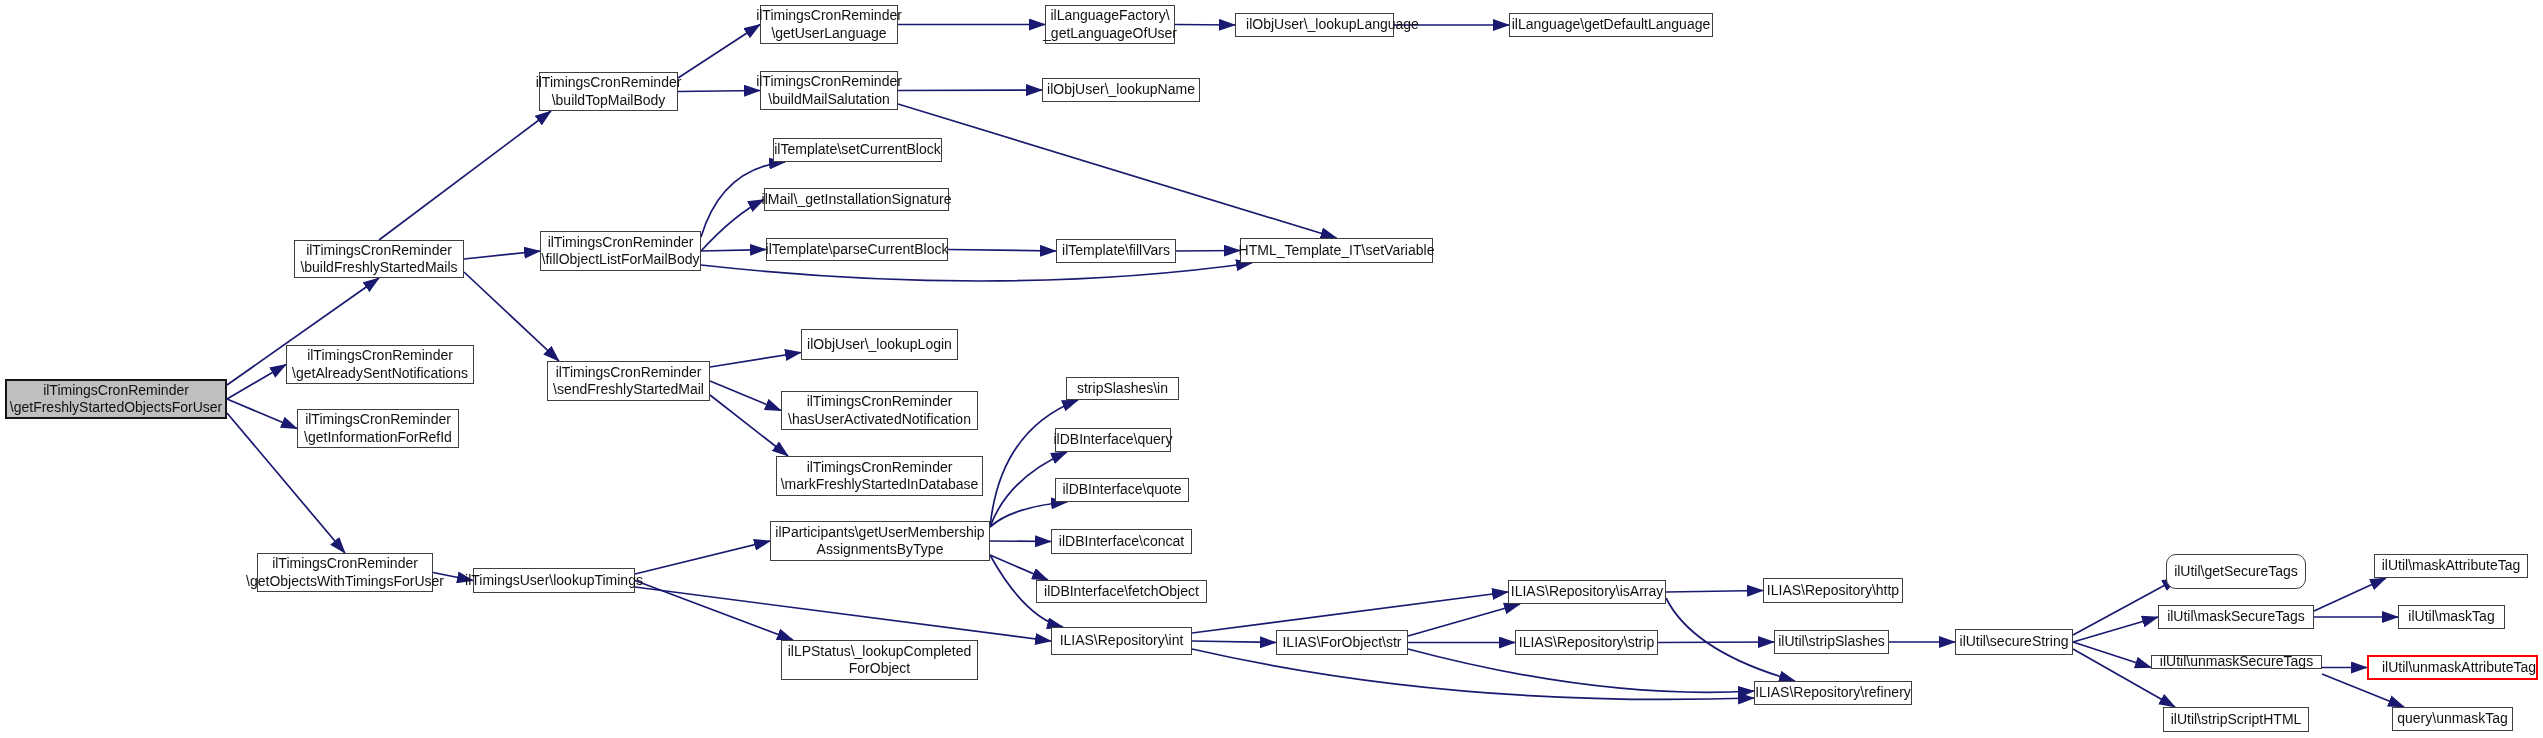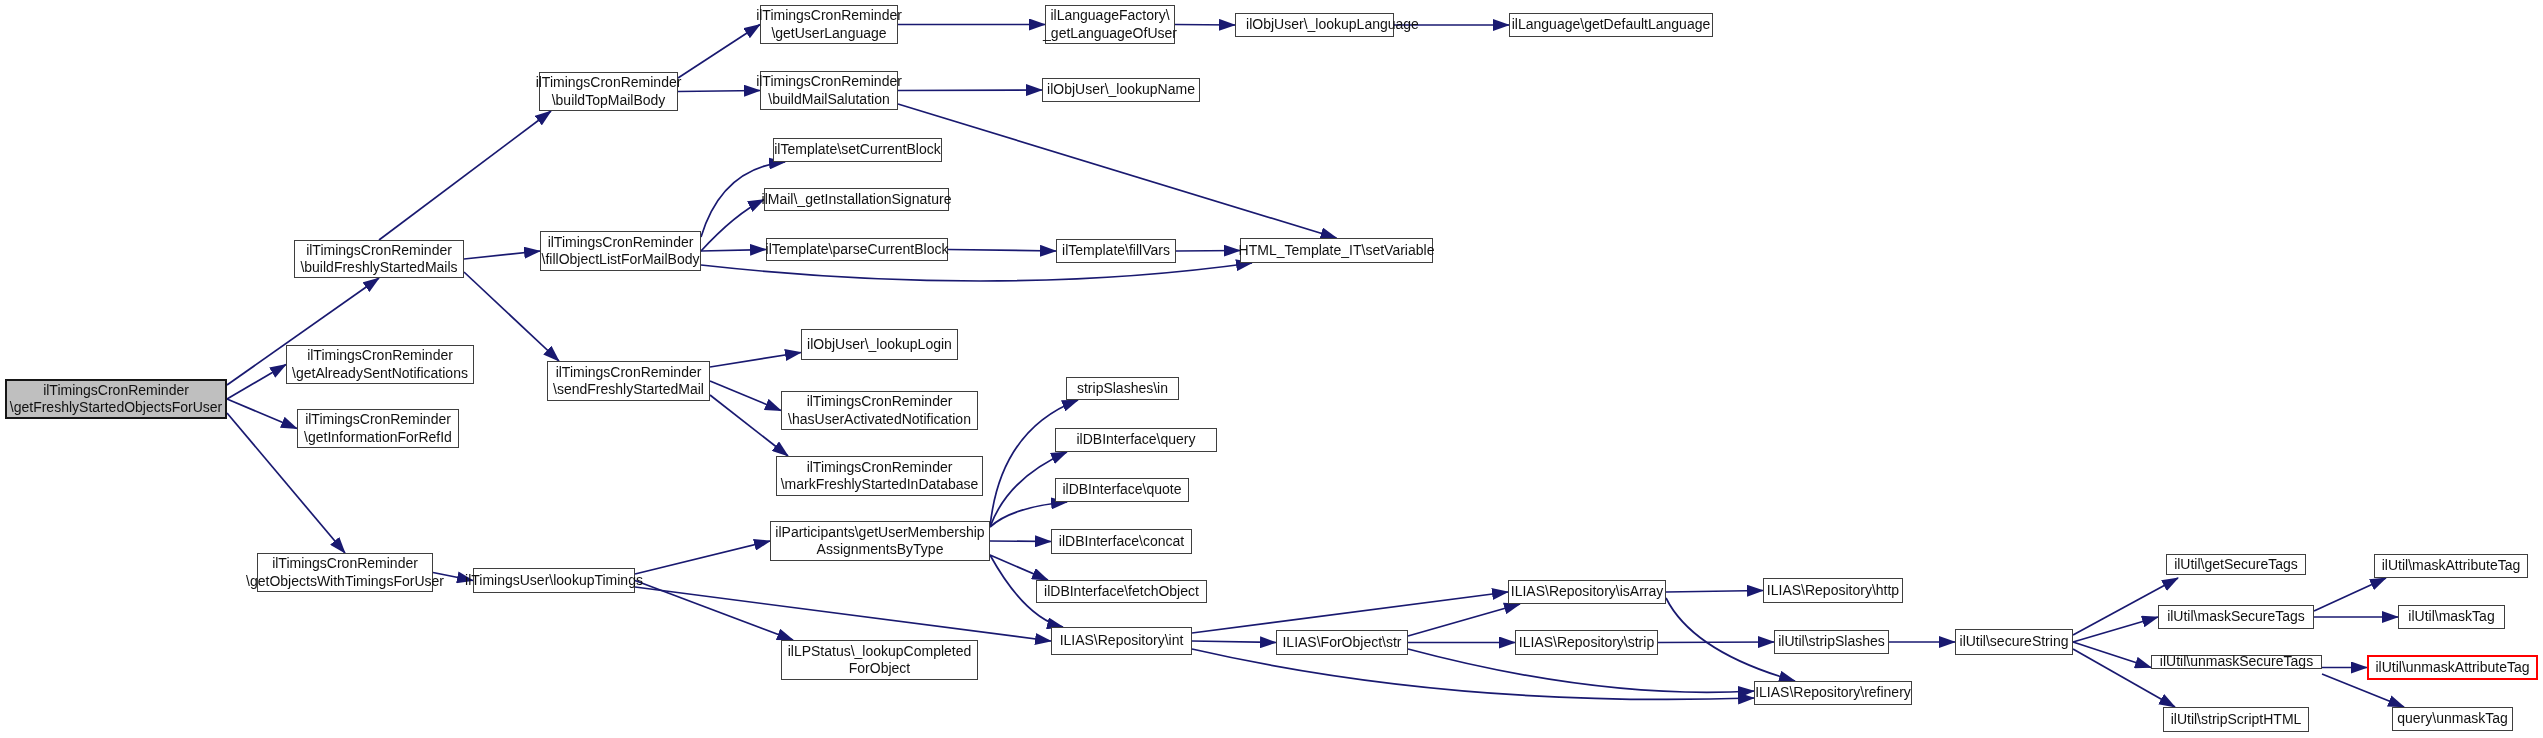--- a/index.html
+++ b/index.html
@@ -169,21 +169,21 @@
       <div class="node" style="left: 1045px; top: 5px; width: 130px; height: 39px;">
         <span>ilLanguageFactory\</span>
         <span>_getLanguageOfUser</span>
       </div>
       <div class="node" style="left: 1042px; top: 78px; width: 158px; height: 24px;">
         <span>ilObjUser\_lookupName</span>
       </div>
       <div class="node" style="left: 1066px; top: 377px; width: 113px; height: 23px;">
         <span>stripSlashes\in</span>
       </div>
-      <div class="node" style="left: 1055px; top: 428px; width: 162px; height: 24px;">
+      <div class="node" style="left: 1055px; top: 428px; width: 116px; height: 24px;">
         <span>ilDBInterface\query</span>
       </div>
       <div class="node" style="left: 1055px; top: 478px; width: 134px; height: 24px;">
         <span>ilDBInterface\quote</span>
       </div>
       <div class="node" style="left: 1051px; top: 529px; width: 141px; height: 25px;">
         <span>ilDBInterface\concat</span>
       </div>
       <div class="node" style="left: 1036px; top: 580px; width: 171px; height: 23px;">
         <span>ilDBInterface\fetchObject</span>
@@ -217,38 +217,38 @@
       </div>
       <div class="node" style="left: 1774px; top: 630px; width: 115px; height: 24px;">
         <span>ilUtil\stripSlashes</span>
       </div>
       <div class="node" style="left: 1754px; top: 681px; width: 158px; height: 24px;">
         <span>ILIAS\Repository\refinery</span>
       </div>
       <div class="node" style="left: 1955px; top: 629px; width: 118px; height: 26px;">
         <span>ilUtil\secureString</span>
       </div>
-      <div class="node" style="left: 2166px; top: 554px; width: 140px; height: 21px;">
+      <div class="node" style="left: 2166px; top: 554px; width: 140px; height: 35px; border-radius: 10px;">
         <span>ilUtil\getSecureTags</span>
       </div>
       <div class="node" style="left: 2158px; top: 605px; width: 156px; height: 24px;">
         <span>ilUtil\maskSecureTags</span>
       </div>
       <div class="node" style="left: 2151px; top: 655px; width: 171px; height: 14px;">
         <span>ilUtil\unmaskSecureTags</span>
       </div>
       <div class="node" style="left: 2163px; top: 707px; width: 146px; height: 25px;">
         <span>ilUtil\stripScriptHTML</span>
       </div>
       <div class="node" style="left: 2374px; top: 554px; width: 154px; height: 24px;">
         <span>ilUtil\maskAttributeTag</span>
       </div>
       <div class="node" style="left: 2398px; top: 605px; width: 107px; height: 24px;">
         <span>ilUtil\maskTag</span>
       </div>
-      <div class="node red" style="left: 2367px; top: 655px; width: 171px; height: 25px;">
+      <div class="node red" style="left: 2367px; top: 655px; width: 171px; height: 25px; align-items: flex-end;">
         <span>ilUtil\unmaskAttributeTag</span>
       </div>
       <div class="node" style="left: 2392px; top: 707px; width: 121px; height: 24px;">
         <span>query\unmaskTag</span>
       </div>
     </div>
 </div>
 
 </body></html>

